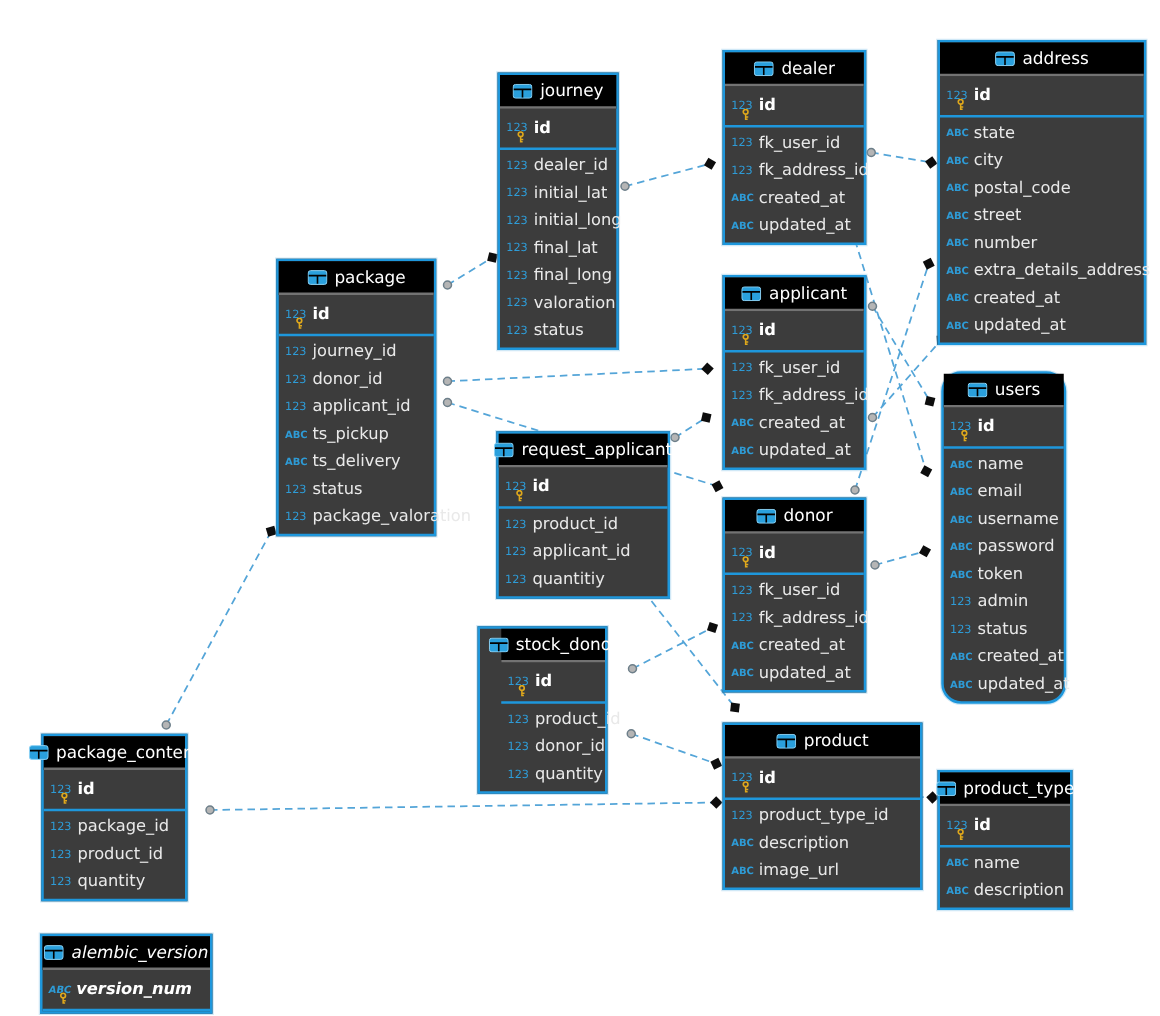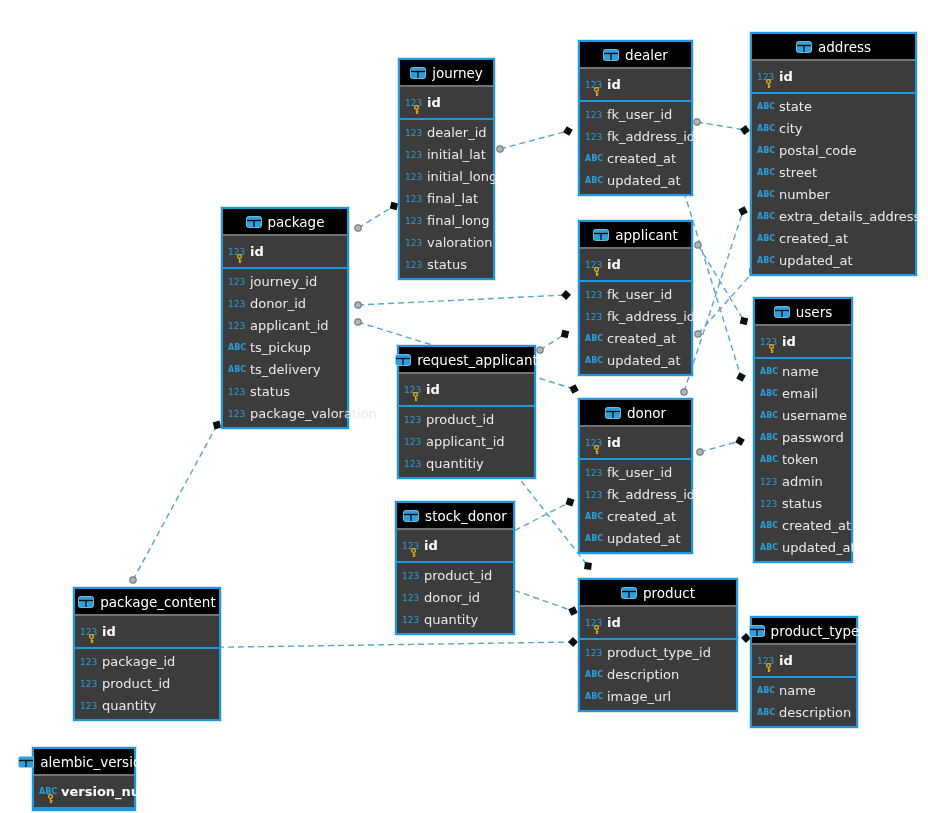--- a/index.html
+++ b/index.html
@@ -292,21 +292,21 @@
         <div class="row">
           <span class="typ abc">ABC</span>
           <span class="cname">created_at</span>
         </div>
         <div class="row">
           <span class="typ abc">ABC</span>
           <span class="cname">updated_at</span>
         </div>
       </div>
     </div>
-    <div class="table" style="left: 753px; top: 297px; width: 100px;">
+    <div class="table" style="left: 753px; top: 297px; width: 100px; border-radius: 16px;">
       <div class="thead">
         <span class="ticon">
           <svg width="16" height="12" viewBox="0 0 16 12">
             <rect x="0.5" y="0.5" width="15" height="11" rx="2" fill="#2aa0dd" stroke="#8ed2f4" stroke-width="0.8"></rect>
             <line x1="1" y1="4.5" x2="15" y2="4.5" stroke="#000" stroke-width="1.3"></line>
             <line x1="8" y1="4.5" x2="8" y2="11" stroke="#000" stroke-width="1.3"></line>
           </svg>
         </span>
         <span class="tname">users</span>
       </div>
@@ -425,21 +425,21 @@
         <div class="row">
           <span class="typ abc">ABC</span>
           <span class="cname">created_at</span>
         </div>
         <div class="row">
           <span class="typ abc">ABC</span>
           <span class="cname">updated_at</span>
         </div>
       </div>
     </div>
-    <div class="table" style="left: 395px; top: 501px; width: 120px;">
+    <div class="table" style="left: 382px; top: 501px; width: 104px; padding-left: 17px;">
       <div class="thead">
         <span class="ticon">
           <svg width="16" height="12" viewBox="0 0 16 12">
             <rect x="0.5" y="0.5" width="15" height="11" rx="2" fill="#2aa0dd" stroke="#8ed2f4" stroke-width="0.8"></rect>
             <line x1="1" y1="4.5" x2="15" y2="4.5" stroke="#000" stroke-width="1.3"></line>
             <line x1="8" y1="4.5" x2="8" y2="11" stroke="#000" stroke-width="1.3"></line>
           </svg>
         </span>
         <span class="tname">stock_donor</span>
       </div>
@@ -526,21 +526,21 @@
         <div class="row">
           <span class="typ abc">ABC</span>
           <span class="cname">name</span>
         </div>
         <div class="row">
           <span class="typ abc">ABC</span>
           <span class="cname">description</span>
         </div>
       </div>
     </div>
-    <div class="table" style="left: 33px; top: 587px; width: 148px; margin-left: 40px;">
+    <div class="table" style="left: 33px; top: 587px; width: 117px;">
       <div class="thead">
         <span class="ticon">
           <svg width="16" height="12" viewBox="0 0 16 12">
             <rect x="0.5" y="0.5" width="15" height="11" rx="2" fill="#2aa0dd" stroke="#8ed2f4" stroke-width="0.8"></rect>
             <line x1="1" y1="4.5" x2="15" y2="4.5" stroke="#000" stroke-width="1.3"></line>
             <line x1="8" y1="4.5" x2="8" y2="11" stroke="#000" stroke-width="1.3"></line>
           </svg>
         </span>
         <span class="tname">package_content</span>
       </div>
@@ -561,21 +561,21 @@
         <div class="row">
           <span class="typ">123</span>
           <span class="cname">product_id</span>
         </div>
         <div class="row">
           <span class="typ">123</span>
           <span class="cname">quantity</span>
         </div>
       </div>
     </div>
-    <div class="table" style="left: 32px; top: 747px; width: 104px;">
+    <div class="table" style="left: 32px; top: 747px; width: 138px; font-style: italic;">
       <div class="thead">
         <span class="ticon">
           <svg width="16" height="12" viewBox="0 0 16 12">
             <rect x="0.5" y="0.5" width="15" height="11" rx="2" fill="#2aa0dd" stroke="#8ed2f4" stroke-width="0.8"></rect>
             <line x1="1" y1="4.5" x2="15" y2="4.5" stroke="#000" stroke-width="1.3"></line>
             <line x1="8" y1="4.5" x2="8" y2="11" stroke="#000" stroke-width="1.3"></line>
           </svg>
         </span>
         <span class="tname">alembic_version</span>
       </div>

